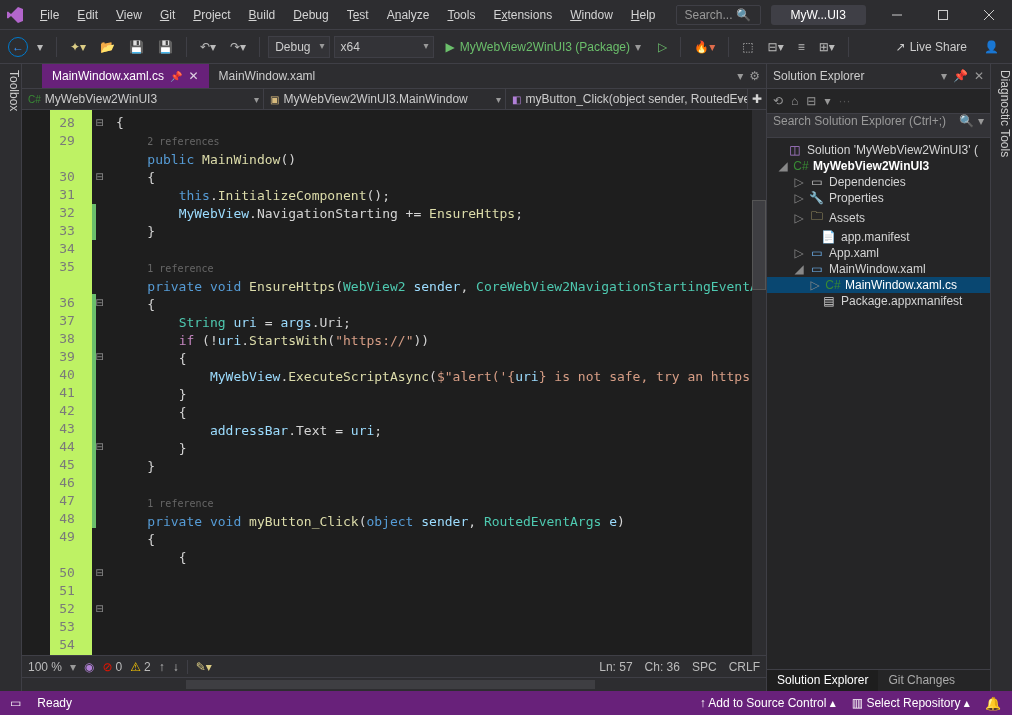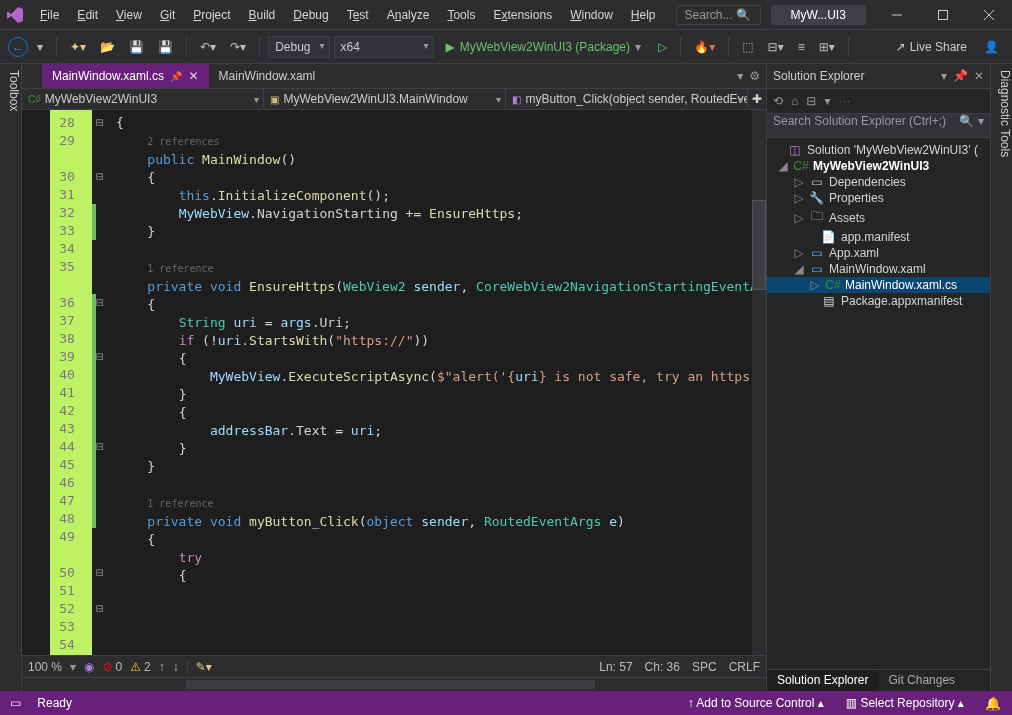--- a/index.html
+++ b/index.html
@@ -100,21 +100,21 @@
   .node{display:flex;align-items:center;gap:4px;padding:1px 4px;white-space:nowrap;}
   .node.sel{background:#094771;color:#fff;}
   .node .caret{width:12px;display:inline-block;text-align:center;color:#888;}
   .node .icn{width:16px;display:inline-flex;justify-content:center;}
   .bold{font-weight:bold;color:#fff;}
   .soltabs{height:22px;border-top:1px solid #3f3f46;display:flex;}
   .soltabs .st{padding:3px 10px;color:#aaa;}
   .soltabs .st.active{background:#1e1e1e;color:#fff;}
   
   .statusbar{height:24px;background:#68217a;color:#fff;display:flex;align-items:center;padding:0 10px;gap:16px;}
-  .statusbar .right{margin-left:auto;display:flex;gap:22px;align-items:center;}
+  .statusbar .right{margin-left:auto;display:flex;gap:16px;align-items:center;}
   svg{display:block;}
   .bell{font-size:13px;}
 </style>
 </head>
 <body>
 
 <div class="titlebar">
   <div class="logo">
     <svg width="16" height="16" viewBox="0 0 16 16">
         <path fill="#b366cc" d="M11 0l5 2v12l-5 2-7-7 0 0-3 2.5L0 11V5l1-.5L4 7l7-7z"></path>
@@ -287,21 +287,20 @@
 <div class="line">            <span class="fld">MyWebView</span><span class="pln">.</span><span class="mth">ExecuteScriptAsync</span><span class="pln">(</span><span class="str">$"alert('{</span><span class="fld">uri</span><span class="str">} is not safe, try an https</span></div>
 <div class="line">        <span class="pln">}</span></div>
 <div class="line">        <span class="pln">{</span></div>
 <div class="line">            <span class="fld">addressBar</span><span class="pln">.Text = </span><span class="fld">uri</span><span class="pln">;</span></div>
 <div class="line">        <span class="pln">}</span></div>
 <div class="line">    <span class="pln">}</span></div>
 <div class="line"> </div>
 <div class="line">    <span class="ref">1 reference</span></div>
 <div class="line">    <span class="kw">private void</span> <span class="mth">myButton_Click</span><span class="pln">(</span><span class="kw">object</span> <span class="fld">sender</span><span class="pln">, </span><span class="cls">RoutedEventArgs</span> <span class="fld">e</span><span class="pln">)</span></div>
 <div class="line">    <span class="pln">{</span></div>
-<div class="line">        <span class="ctl">try</span></div>
 <div class="line">        <span class="pln">{</span></div>
 
       </div>
       <div class="minimap">
         <div class="track"></div>
           <div class="thumb"></div>
       </div>
     </div>
 
     <div class="edstatus">

